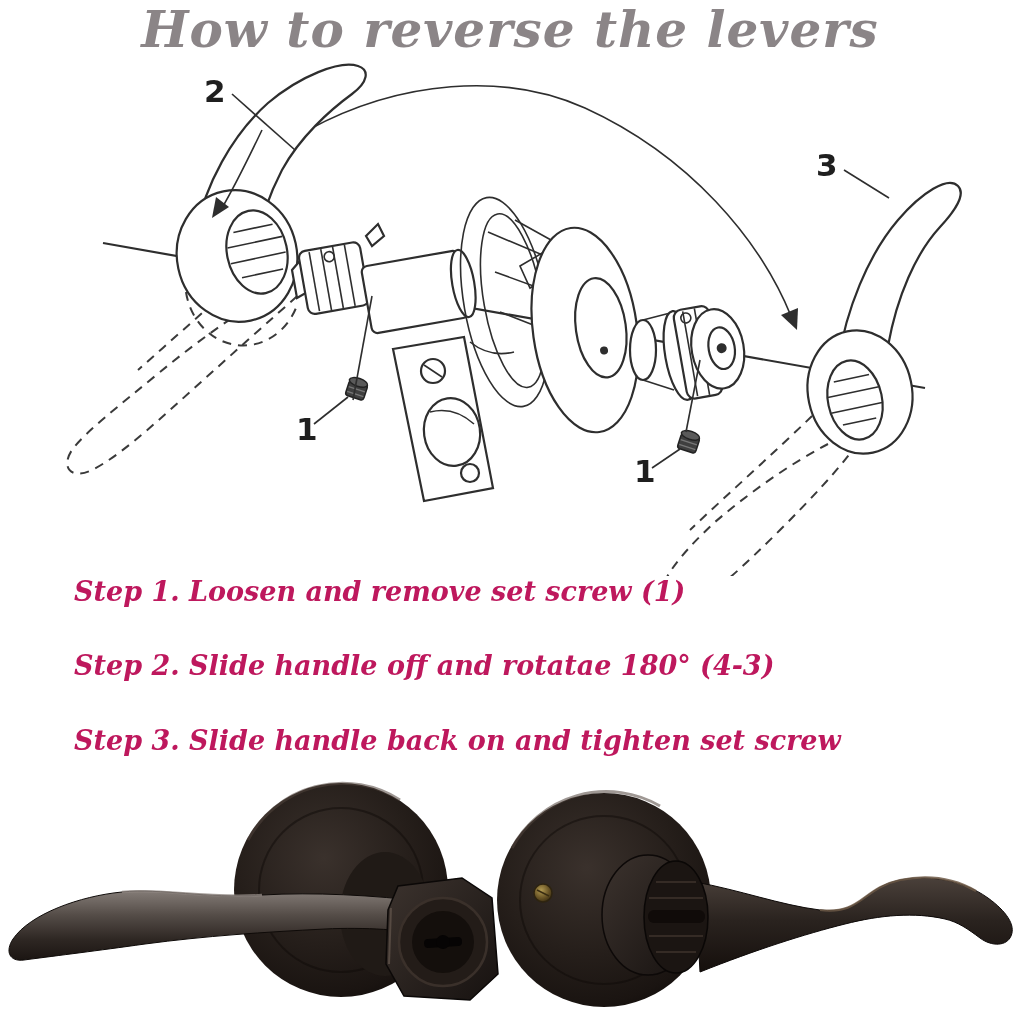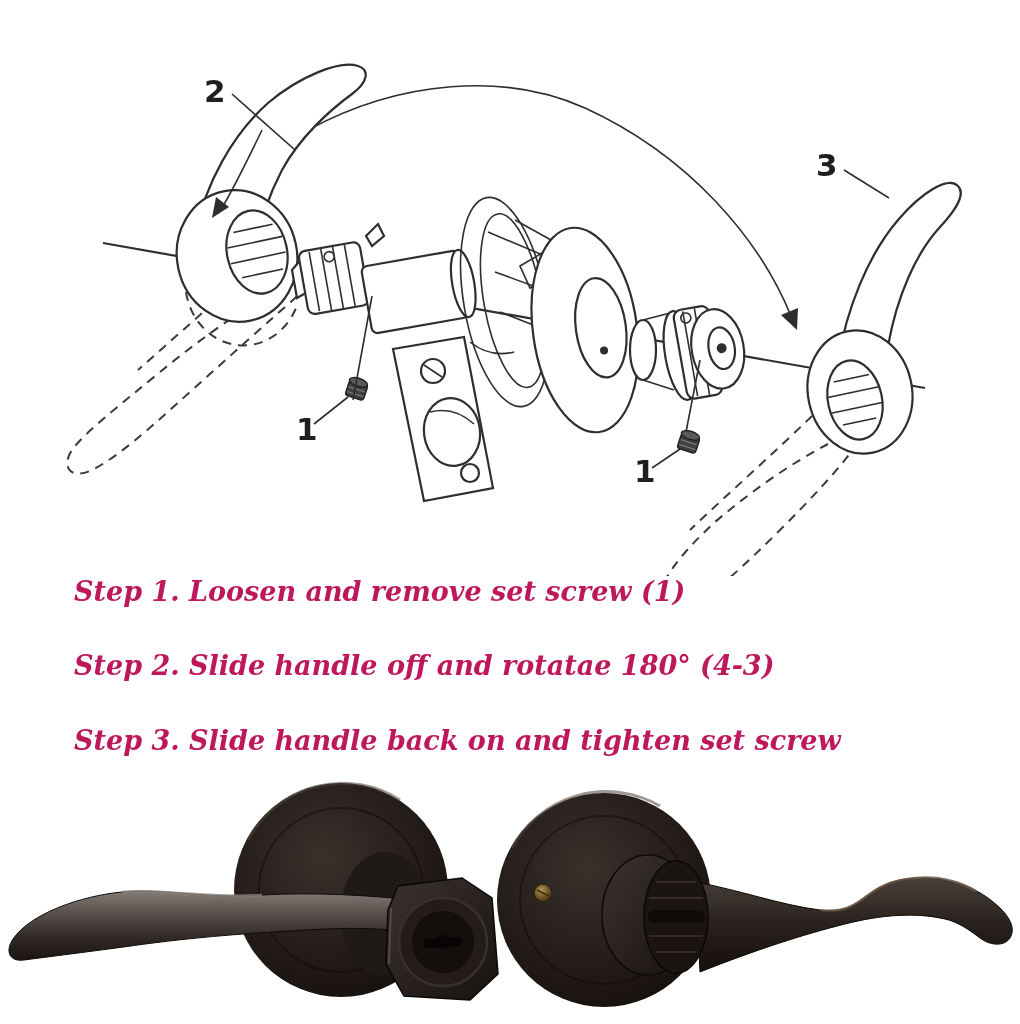--- a/index.html
+++ b/index.html
@@ -25,20 +25,21 @@
   .dpart{stroke:#2e2e2e;stroke-width:2.2;fill:#ffffff;}
   .ddash{stroke:#3a3a3a;stroke-width:2;fill:none;stroke-dasharray:9 7;}
   .dlabel{font-family:"DejaVu Sans",sans-serif;font-weight:bold;font-size:31px;fill:#1f1f1f;font-style:normal;}
   .dthin{stroke:#2e2e2e;stroke-width:1.6;fill:none;}
 </style>
 </head>
 <body>
 
 <div class="canvas">
 
+  <div class="title">How to reverse the levers</div>
 
   <svg class="diagram-svg" width="1020" height="516" viewBox="0 0 1020 516">
 
     <line class="dline" x1="103" y1="183" x2="925" y2="328"></line>
 
     <g>
       <path class="dthin" d="M 308,70 C 400,20 505,12 585,48 C 690,96 760,180 791,256"></path>
       <polygon points="797,270 798,248 781,255" fill="#2e2e2e"></polygon>
     </g>
 

